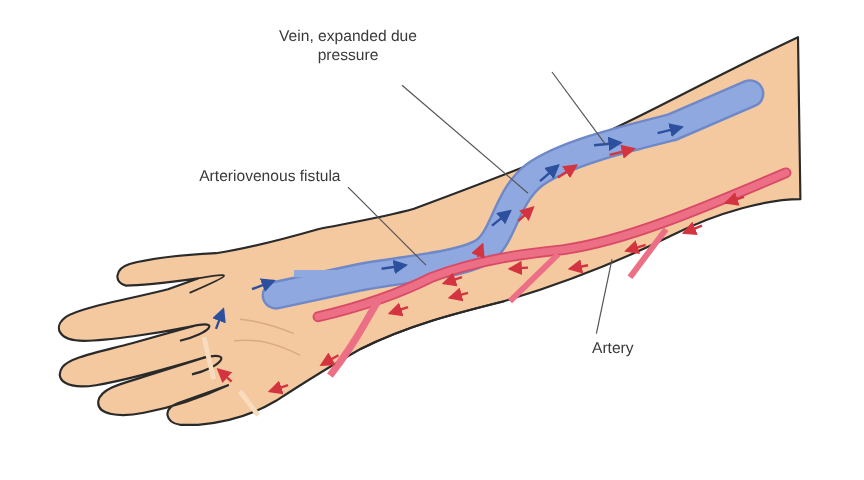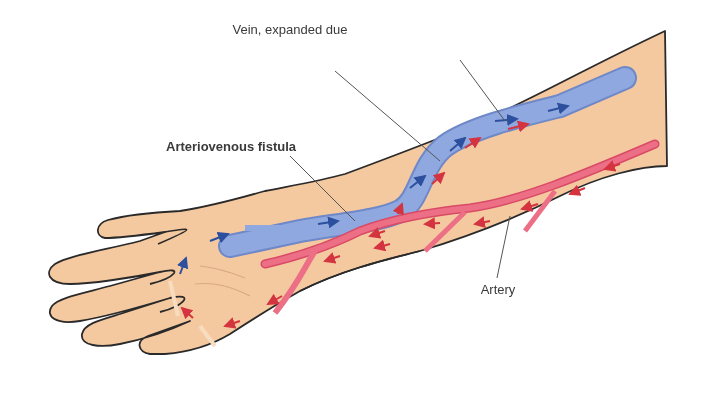--- a/index.html
+++ b/index.html
@@ -1,22 +1,22 @@
 <!DOCTYPE html>
 <html><head>
   <meta charset="utf-8">
   <style>
     html, body { margin: 0; padding: 0; background: #ffffff; }
     body { width: 720px; height: 400px; overflow: hidden; position: relative; font-family: "Liberation Sans", sans-serif; }
     .canvas { position: absolute; left: 0; top: 16px; width: 720px; height: 400px; }
     .label { position: absolute; color: #3a3a3a; font-size: 13px; line-height: 16px; text-align: center; white-space: nowrap; }
     #lbl-vein { left: 200px; top: 6px; width: 180px; }
     #lbl-mixed { left: 426px; top: 18px; width: 130px; }
-    #lbl-fistula { left: 166px; top: 123px; width: 160px; text-align: left; font-weight: bold; }
-    #lbl-artery { left: 468px; top: 266px; width: 60px; text-align: center; }
+    #lbl-fistula { left: 166px; top: 123px; width: 160px; text-align: left; }
+    #lbl-artery { left: 468px; top: 266px; width: 60px; text-align: right; }
   </style>
 </head>
 <body>
 
 <div class="canvas">
   <svg width="720" height="400" viewBox="0 0 720 400">
     <defs>
       <marker id="ab" markerWidth="6" markerHeight="6" refX="5" refY="3" orient="auto">
         <path d="M0,0 L6,3 L0,6 z" fill="#2c4f9e"></path>
       </marker>
@@ -102,16 +102,17 @@
     <g stroke="#555555" stroke-width="1">
       <line x1="335" y1="55" x2="440" y2="145"></line>
       <line x1="460" y1="44" x2="505" y2="105"></line>
       <line x1="290" y1="140" x2="355" y2="205"></line>
       <line x1="510" y1="200" x2="497" y2="262"></line>
     </g>
   </svg>
 
   <div class="label" id="lbl-vein">
     <div>Vein, expanded due</div>
+    <div>pressure</div>
   </div>
   <div class="label" id="lbl-fistula">Arteriovenous fistula</div>
   <div class="label" id="lbl-artery">Artery</div>
 </div>
 
 </body></html>

